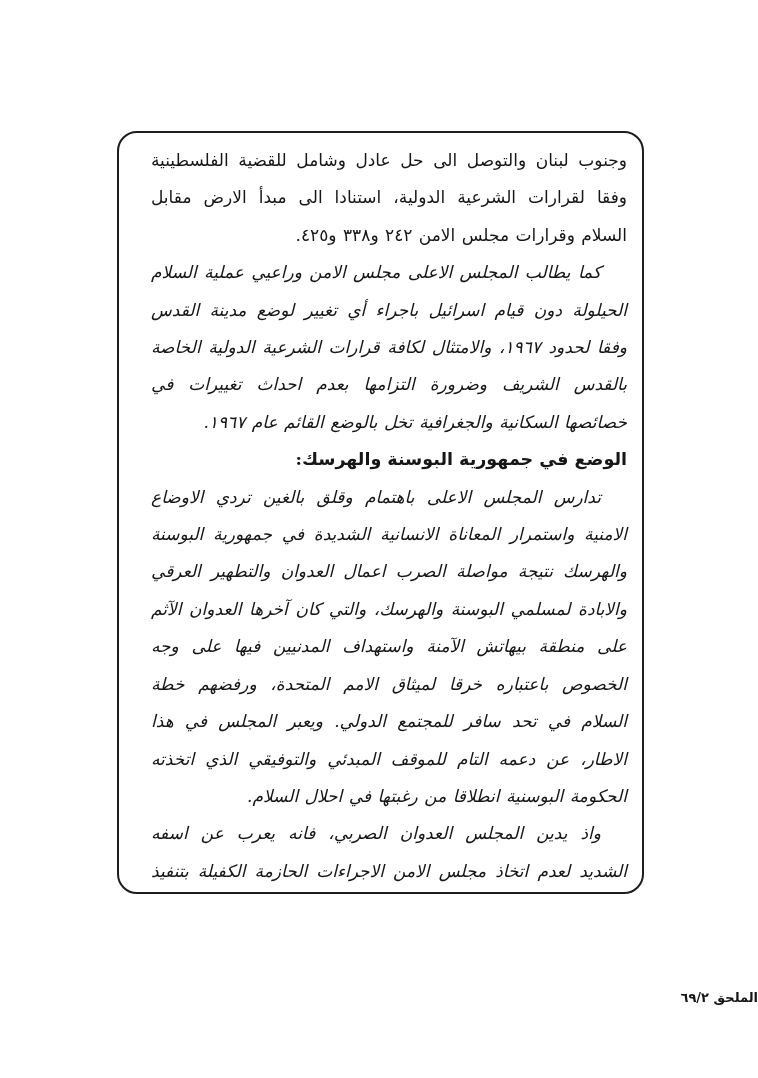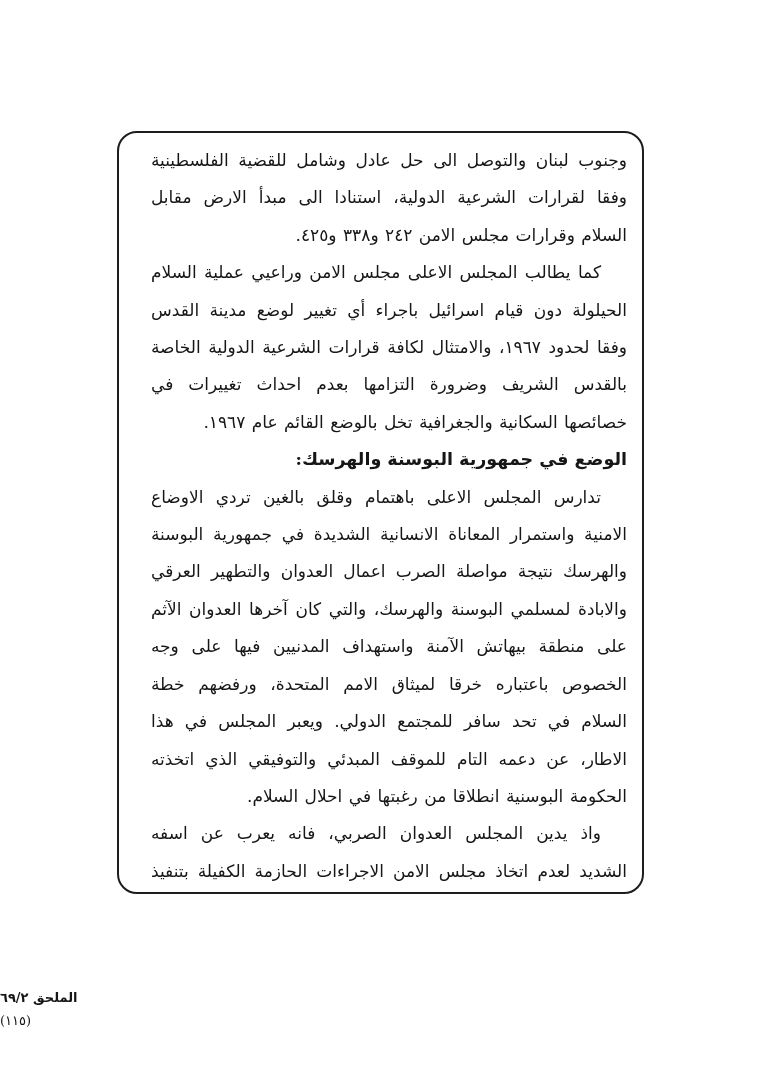--- a/index.html
+++ b/index.html
@@ -26,33 +26,33 @@
     direction: rtl;
     overflow: hidden;
   }
   .para {
     font-size: 17px;
     line-height: 37.4px;
     text-align: justify;
     text-align-last: right;
     word-spacing: 1px;
   }
-  .para.indent { text-indent: 26px; }
+  .para.indent { text-indent: 26px; font-style: italic; }
   .section-heading {
     font-size: 17.5px;
     font-weight: bold;
     line-height: 37.4px;
     text-align: right;
   }
   .footer {
     position: absolute;
     left: 0;
     top: 989px;
     width: 758px;
-    text-align: left;
+    text-align: right;
     direction: rtl;
   }
   .annex-label {
     font-size: 13px;
     font-weight: bold;
     line-height: 18px;
   }
   .page-number {
     font-size: 13px;
     line-height: 18px;
@@ -65,14 +65,13 @@
 <div class="text-frame">
   <p class="para">وجنوب لبنان والتوصل الى حل عادل وشامل للقضية الفلسطينية وفقا لقرارات الشرعية الدولية، استنادا الى مبدأ الارض مقابل السلام وقرارات مجلس الامن ٢٤٢ و٣٣٨ و٤٢٥.</p>
   <p class="para indent">كما يطالب المجلس الاعلى مجلس الامن وراعيي عملية السلام الحيلولة دون قيام اسرائيل باجراء أي تغيير لوضع مدينة القدس وفقا لحدود ١٩٦٧، والامتثال لكافة قرارات الشرعية الدولية الخاصة بالقدس الشريف وضرورة التزامها بعدم احداث تغييرات في خصائصها السكانية والجغرافية تخل بالوضع القائم عام ١٩٦٧.</p>
   <h2 class="section-heading">الوضع في جمهورية البوسنة والهرسك:</h2>
   <p class="para indent">تدارس المجلس الاعلى باهتمام وقلق بالغين تردي الاوضاع الامنية واستمرار المعاناة الانسانية الشديدة في جمهورية البوسنة والهرسك نتيجة مواصلة الصرب اعمال العدوان والتطهير العرقي والابادة لمسلمي البوسنة والهرسك،  والتي كان آخرها العدوان الآثم على منطقة بيهاتش الآمنة واستهداف المدنيين فيها على وجه الخصوص باعتباره خرقا لميثاق الامم المتحدة، ورفضهم خطة السلام في تحد سافر للمجتمع الدولي. ويعبر المجلس في هذا الاطار، عن دعمه التام للموقف المبدئي والتوفيقي الذي اتخذته الحكومة البوسنية انطلاقا من رغبتها في احلال السلام.</p>
   <p class="para indent">واذ يدين المجلس العدوان الصربي، فانه يعرب عن اسفه الشديد لعدم اتخاذ مجلس الامن الاجراءات الحازمة الكفيلة بتنفيذ قرارات الشرعية الدولية، ويحث مجلس الامن على اتخاذ تدابير فعالة لضمان انصياع الصرب لقراراته ذات الصلة،</p>
 </div>
 
 <div class="footer">
   <div class="annex-label">الملحق ٦٩/٢</div>
-  <div class="page-number">(١١٥)</div>
 </div>
 
 </body></html>

